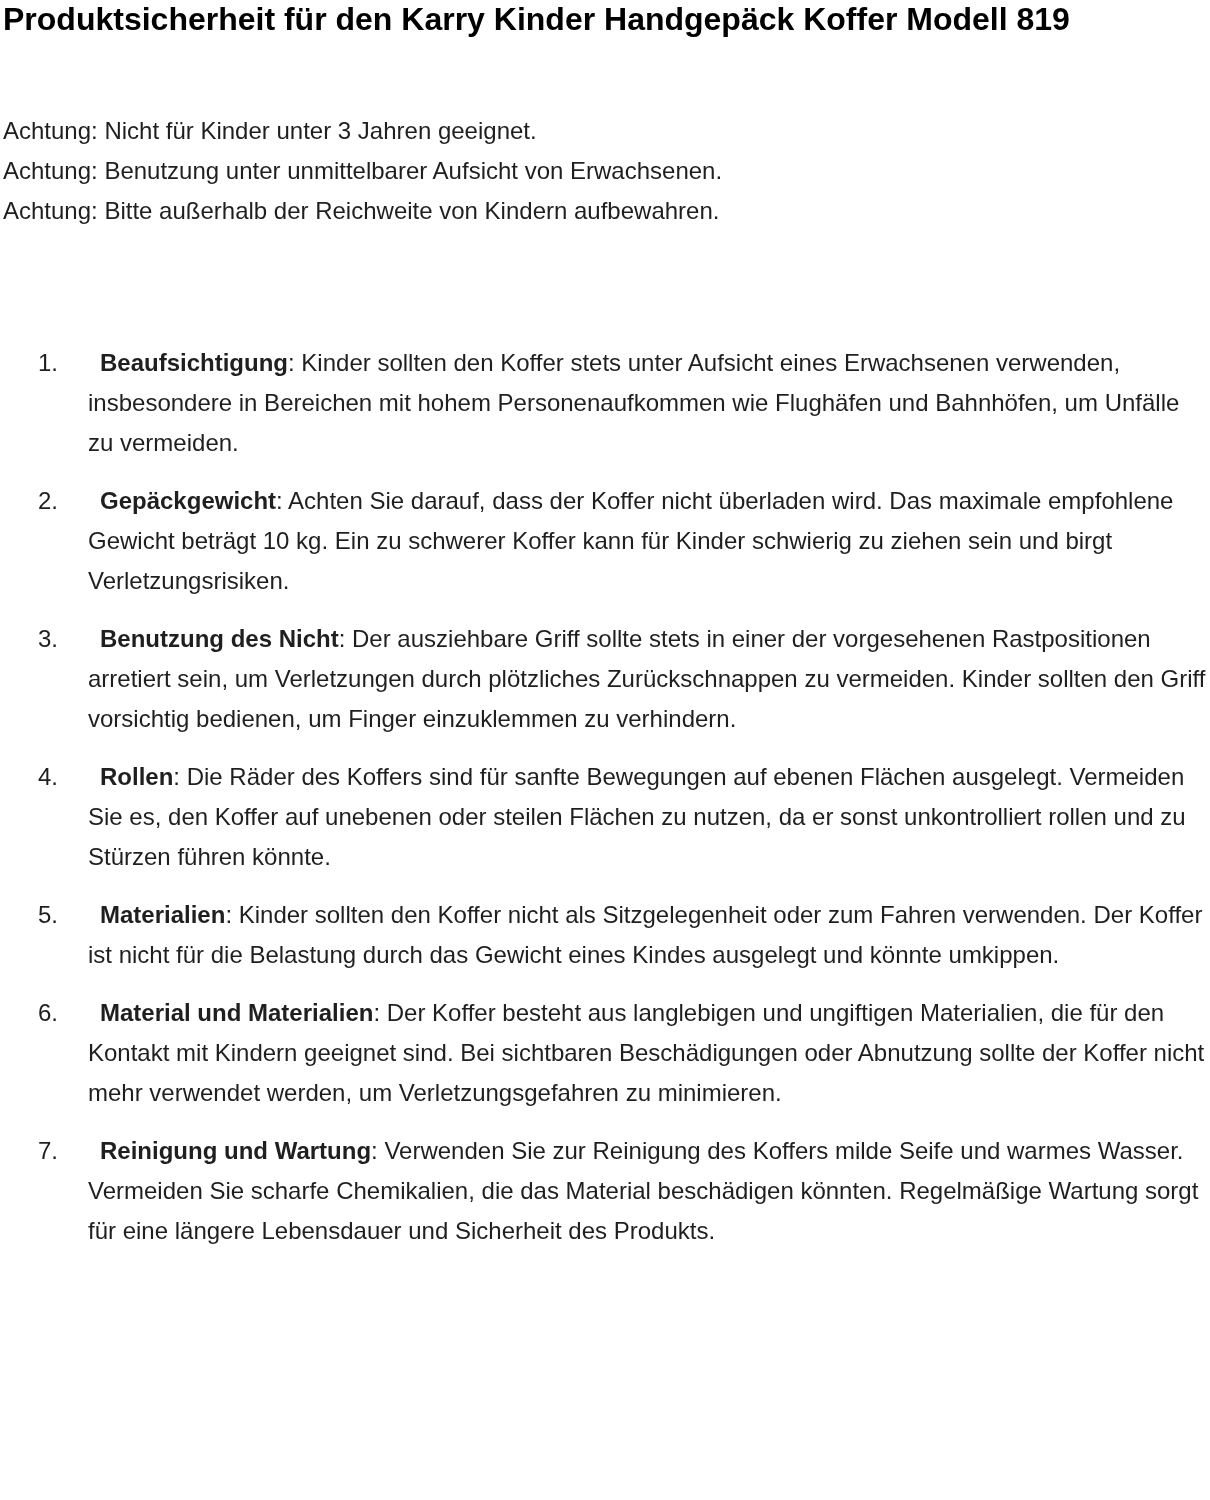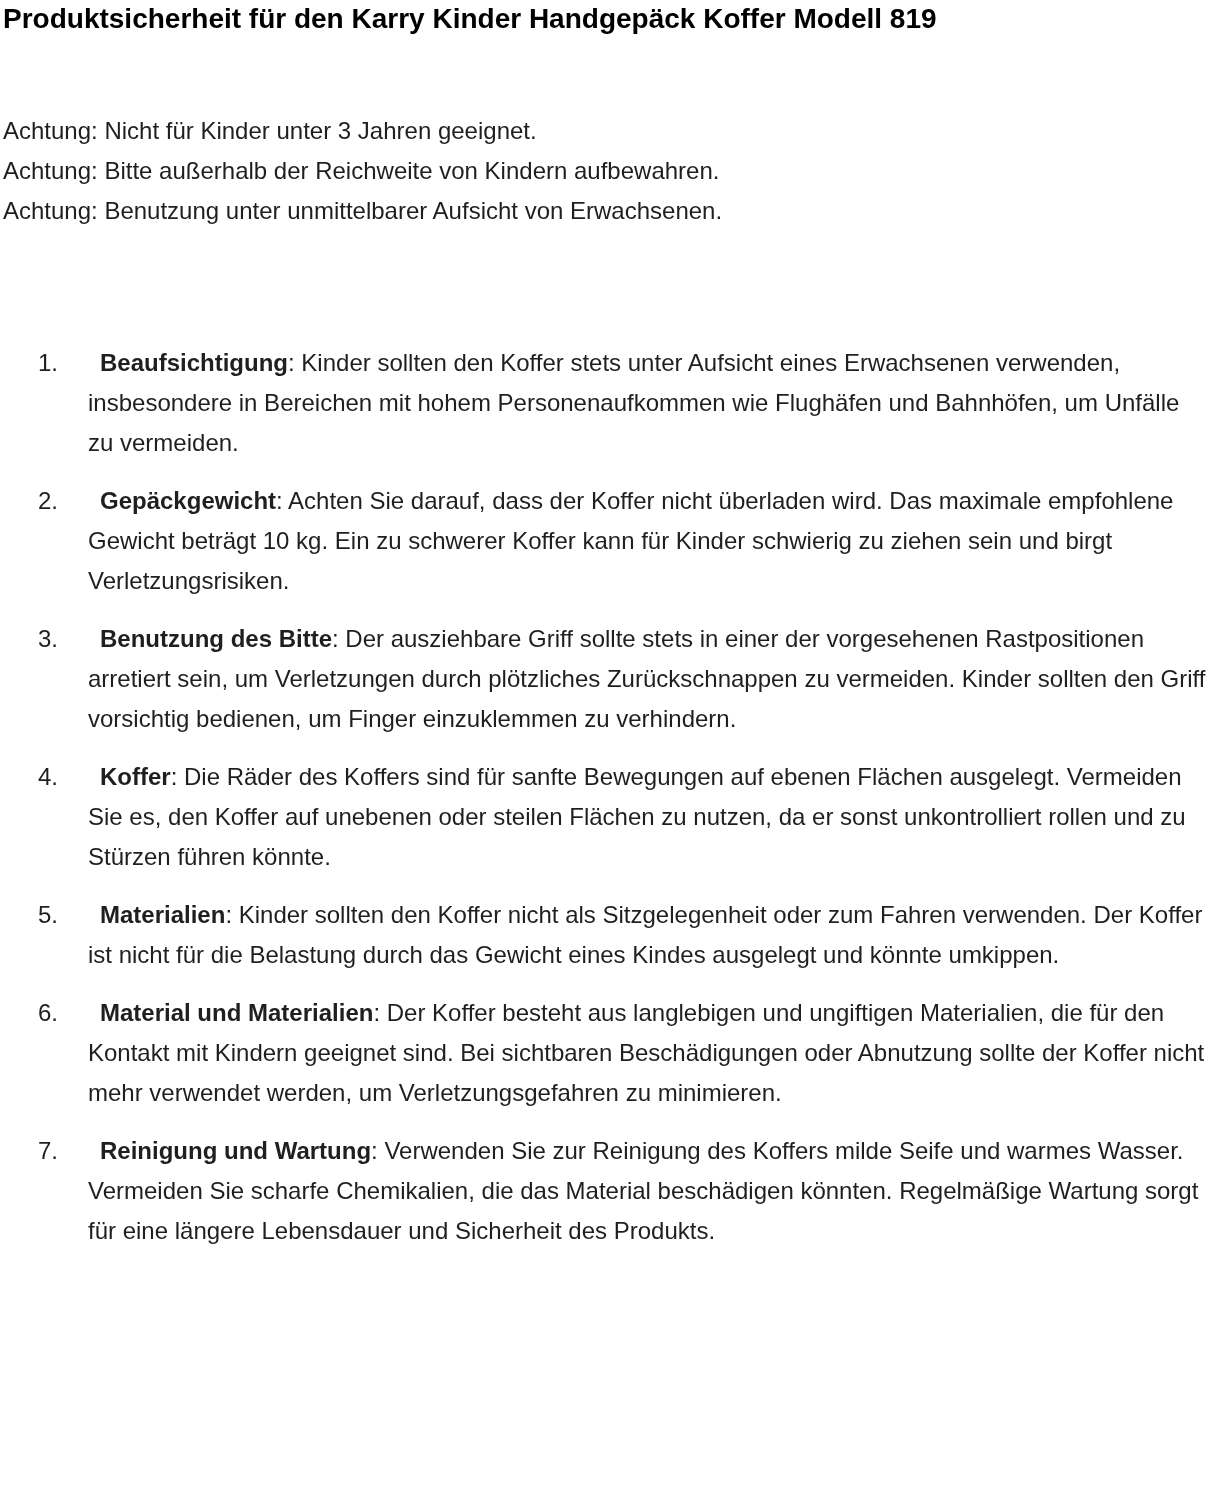--- a/index.html
+++ b/index.html
@@ -18,21 +18,21 @@
     -webkit-font-smoothing: antialiased;
   }
   .page {
     box-sizing: border-box;
     width: 1210px;
     height: 1500px;
     padding: 2px 2px 0 3px;
     background: #ffffff;
   }
   .doc-title {
-    font-size: 28px;
+    font-size: 32px;
     font-weight: 700;
     color: #000000;
     line-height: 34px;
     margin: 0 0 24px 0;
   }
   .intro {
     margin: 0;
   }
   .warnings {
     margin-top: 75px;
@@ -65,40 +65,40 @@
 </head>
 <body>
 
 <div class="page">
 
   <h1 class="doc-title">Produktsicherheit für den Karry Kinder Handgepäck Koffer Modell 819</h1>
 
 
   <div class="warnings">
     <p>Achtung: Nicht für Kinder unter 3 Jahren geeignet.</p>
+    <p>Achtung: Benutzung unter unmittelbarer Aufsicht von Erwachsenen.</p>
     <p>Achtung: Bitte außerhalb der Reichweite von Kindern aufbewahren.</p>
-    <p>Achtung: Benutzung unter unmittelbarer Aufsicht von Erwachsenen.</p>
   </div>
 
   <ol class="safety-list">
     <li>
       <span class="num">1.</span>
       <span class="body"><span class="term">Beaufsichtigung</span><span>: Kinder sollten den Koffer stets unter Aufsicht eines Erwachsenen verwenden, insbesondere in Bereichen mit hohem Personenaufkommen wie Flughäfen und Bahnhöfen, um Unfälle zu vermeiden.</span></span>
     </li>
     <li>
       <span class="num">2.</span>
       <span class="body"><span class="term">Gepäckgewicht</span><span>: Achten Sie darauf, dass der Koffer nicht überladen wird. Das maximale empfohlene Gewicht beträgt 10 kg. Ein zu schwerer Koffer kann für Kinder schwierig zu ziehen sein und birgt Verletzungsrisiken.</span></span>
     </li>
     <li>
       <span class="num">3.</span>
-      <span class="body"><span class="term">Benutzung des Bitte</span><span>: Der ausziehbare Griff sollte stets in einer der vorgesehenen Rastpositionen arretiert sein, um Verletzungen durch plötzliches Zurückschnappen zu vermeiden. Kinder sollten den Griff vorsichtig bedienen, um Finger einzuklemmen zu verhindern.</span></span>
+      <span class="body"><span class="term">Benutzung des Nicht</span><span>: Der ausziehbare Griff sollte stets in einer der vorgesehenen Rastpositionen arretiert sein, um Verletzungen durch plötzliches Zurückschnappen zu vermeiden. Kinder sollten den Griff vorsichtig bedienen, um Finger einzuklemmen zu verhindern.</span></span>
     </li>
     <li>
       <span class="num">4.</span>
-      <span class="body"><span class="term">Koffer</span><span>: Die Räder des Koffers sind für sanfte Bewegungen auf ebenen Flächen ausgelegt. Vermeiden Sie es, den Koffer auf unebenen oder steilen Flächen zu nutzen, da er sonst unkontrolliert rollen und zu Stürzen führen könnte.</span></span>
+      <span class="body"><span class="term">Rollen</span><span>: Die Räder des Koffers sind für sanfte Bewegungen auf ebenen Flächen ausgelegt. Vermeiden Sie es, den Koffer auf unebenen oder steilen Flächen zu nutzen, da er sonst unkontrolliert rollen und zu Stürzen führen könnte.</span></span>
     </li>
     <li>
       <span class="num">5.</span>
       <span class="body"><span class="term">Materialien</span><span>: Kinder sollten den Koffer nicht als Sitzgelegenheit oder zum Fahren verwenden. Der Koffer ist nicht für die Belastung durch das Gewicht eines Kindes ausgelegt und könnte umkippen.</span></span>
     </li>
     <li>
       <span class="num">6.</span>
       <span class="body"><span class="term">Material und Materialien</span><span>: Der Koffer besteht aus langlebigen und ungiftigen Materialien, die für den Kontakt mit Kindern geeignet sind. Bei sichtbaren Beschädigungen oder Abnutzung sollte der Koffer nicht mehr verwendet werden, um Verletzungsgefahren zu minimieren.</span></span>
     </li>
     <li>

